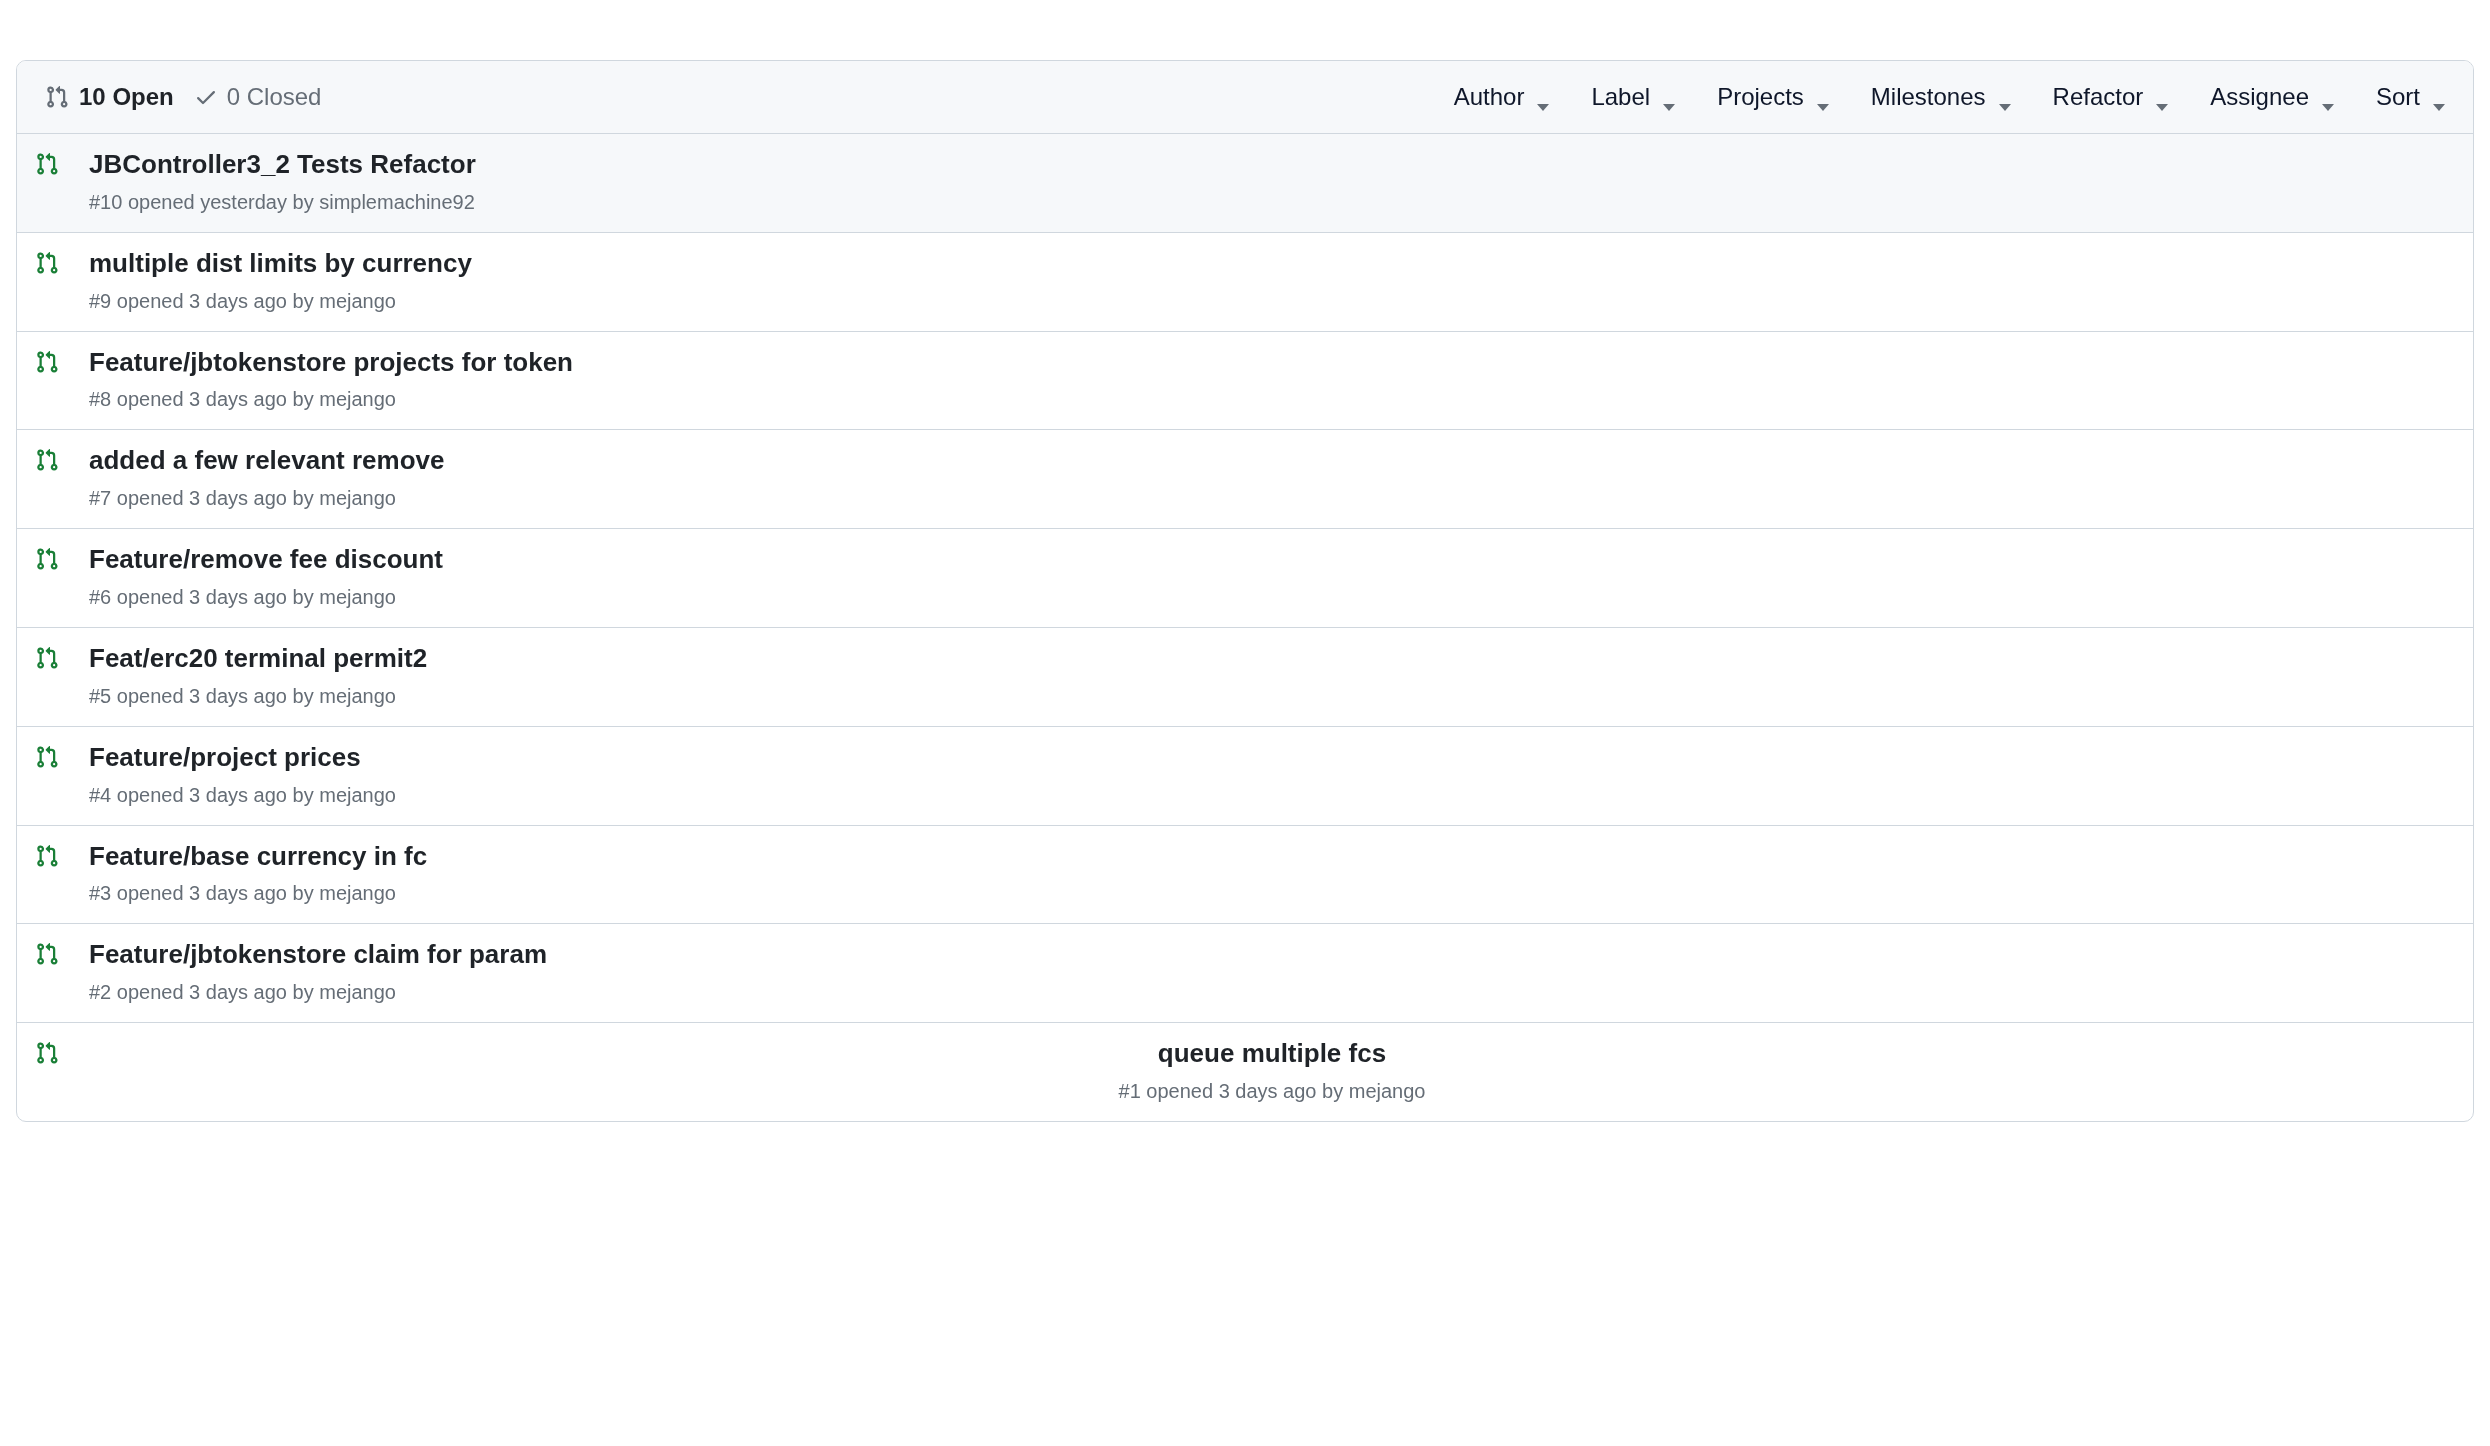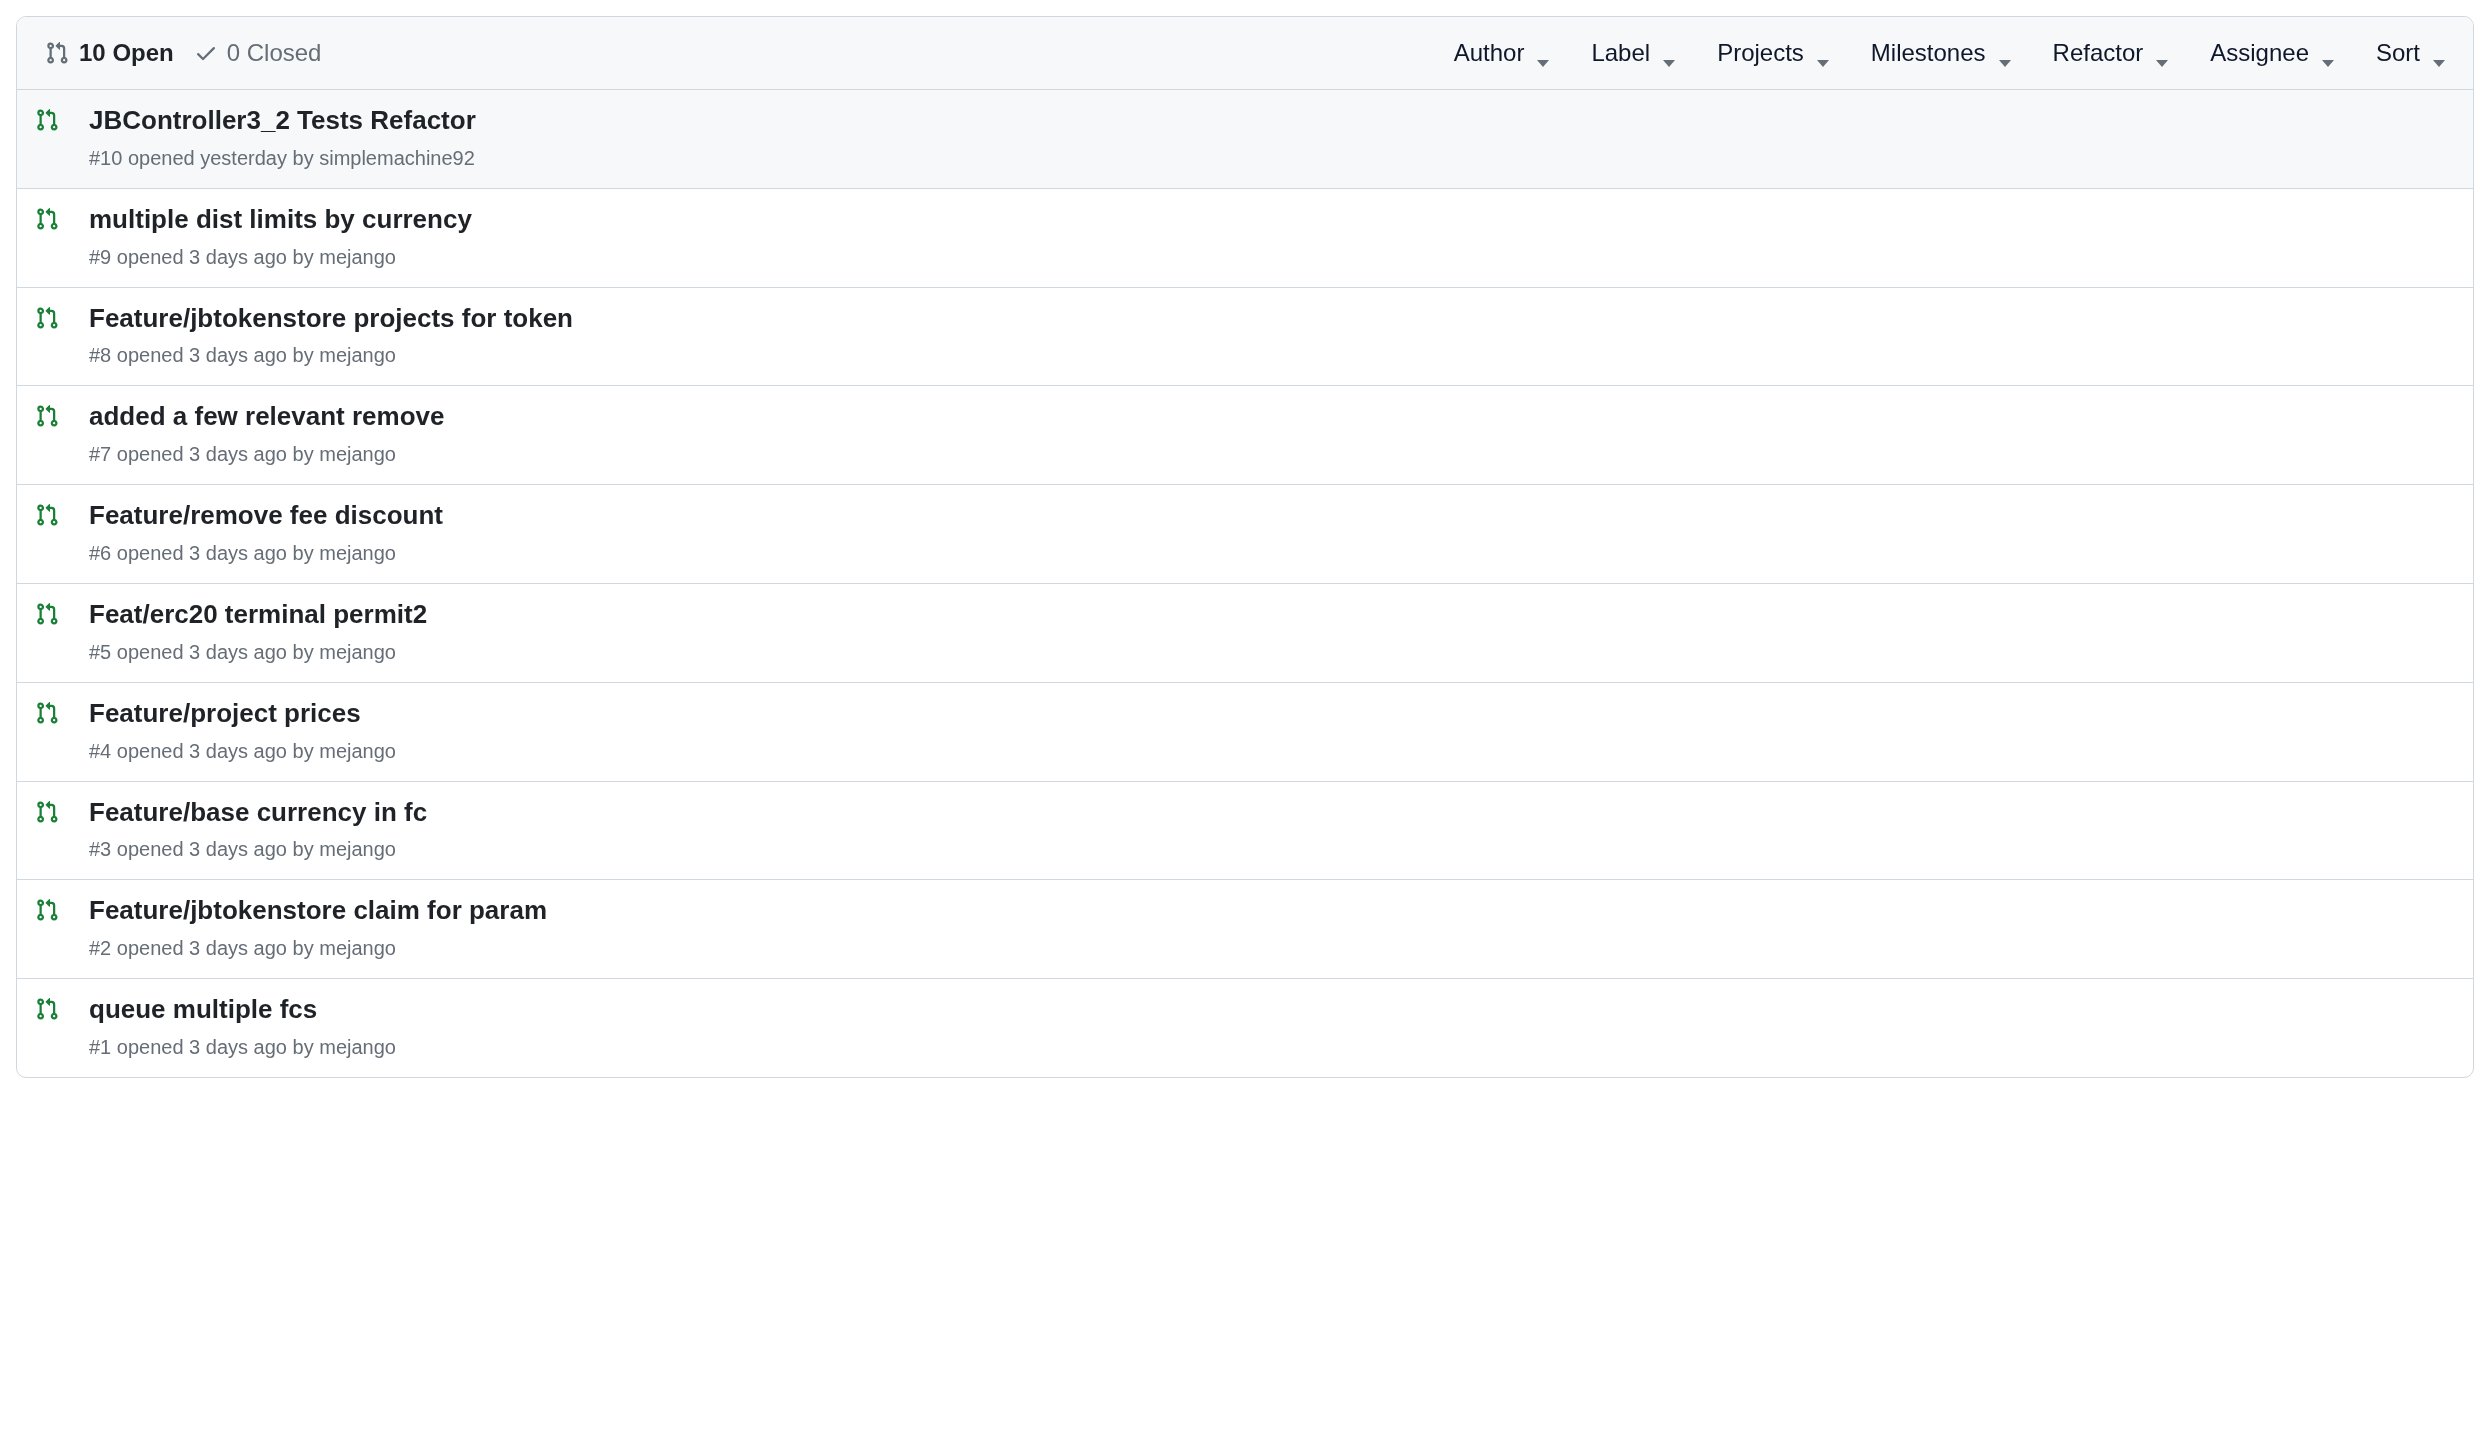--- a/index.html
+++ b/index.html
@@ -6,20 +6,21 @@
   body {
     font-family: -apple-system, BlinkMacSystemFont, "Segoe UI", Helvetica, Arial, sans-serif;
     background: #ffffff;
     color: #1f2328;
     padding: 16px;
   }
   .container {
     border: 1px solid #d0d7de;
     border-radius: 10px;
     overflow: hidden;
+    margin-top: 44px;
   }
   .header {
     background: #f6f8fa;
     border-bottom: 1px solid #d0d7de;
     padding: 22px 28px;
     display: flex;
     align-items: center;
     justify-content: space-between;
   }
   .header-left {
@@ -74,21 +75,21 @@
     margin-left: 2px;
     margin-top: 3px;
   }
   .pr-row {
     display: flex;
     align-items: flex-start;
     padding: 14px 18px 16px 18px;
     border-bottom: 1px solid #d0d7de;
     gap: 30px;
   }
-  .pr-row:last-child { border-bottom: none; }
+  .pr-row:last-child { border-bottom: none; text-align: center; }
   .pr-row.hovered { background: #f6f8fa; }
   .pr-icon-wrap {
     flex-shrink: 0;
     padding-top: 4px;
   }
   svg.pr-icon { color: #1a7f37; }
   svg.pr-icon-head { color: #656d76; }
   .pr-content { flex: 1; min-width: 0; }
   .pr-title {
     font-size: 26px;

